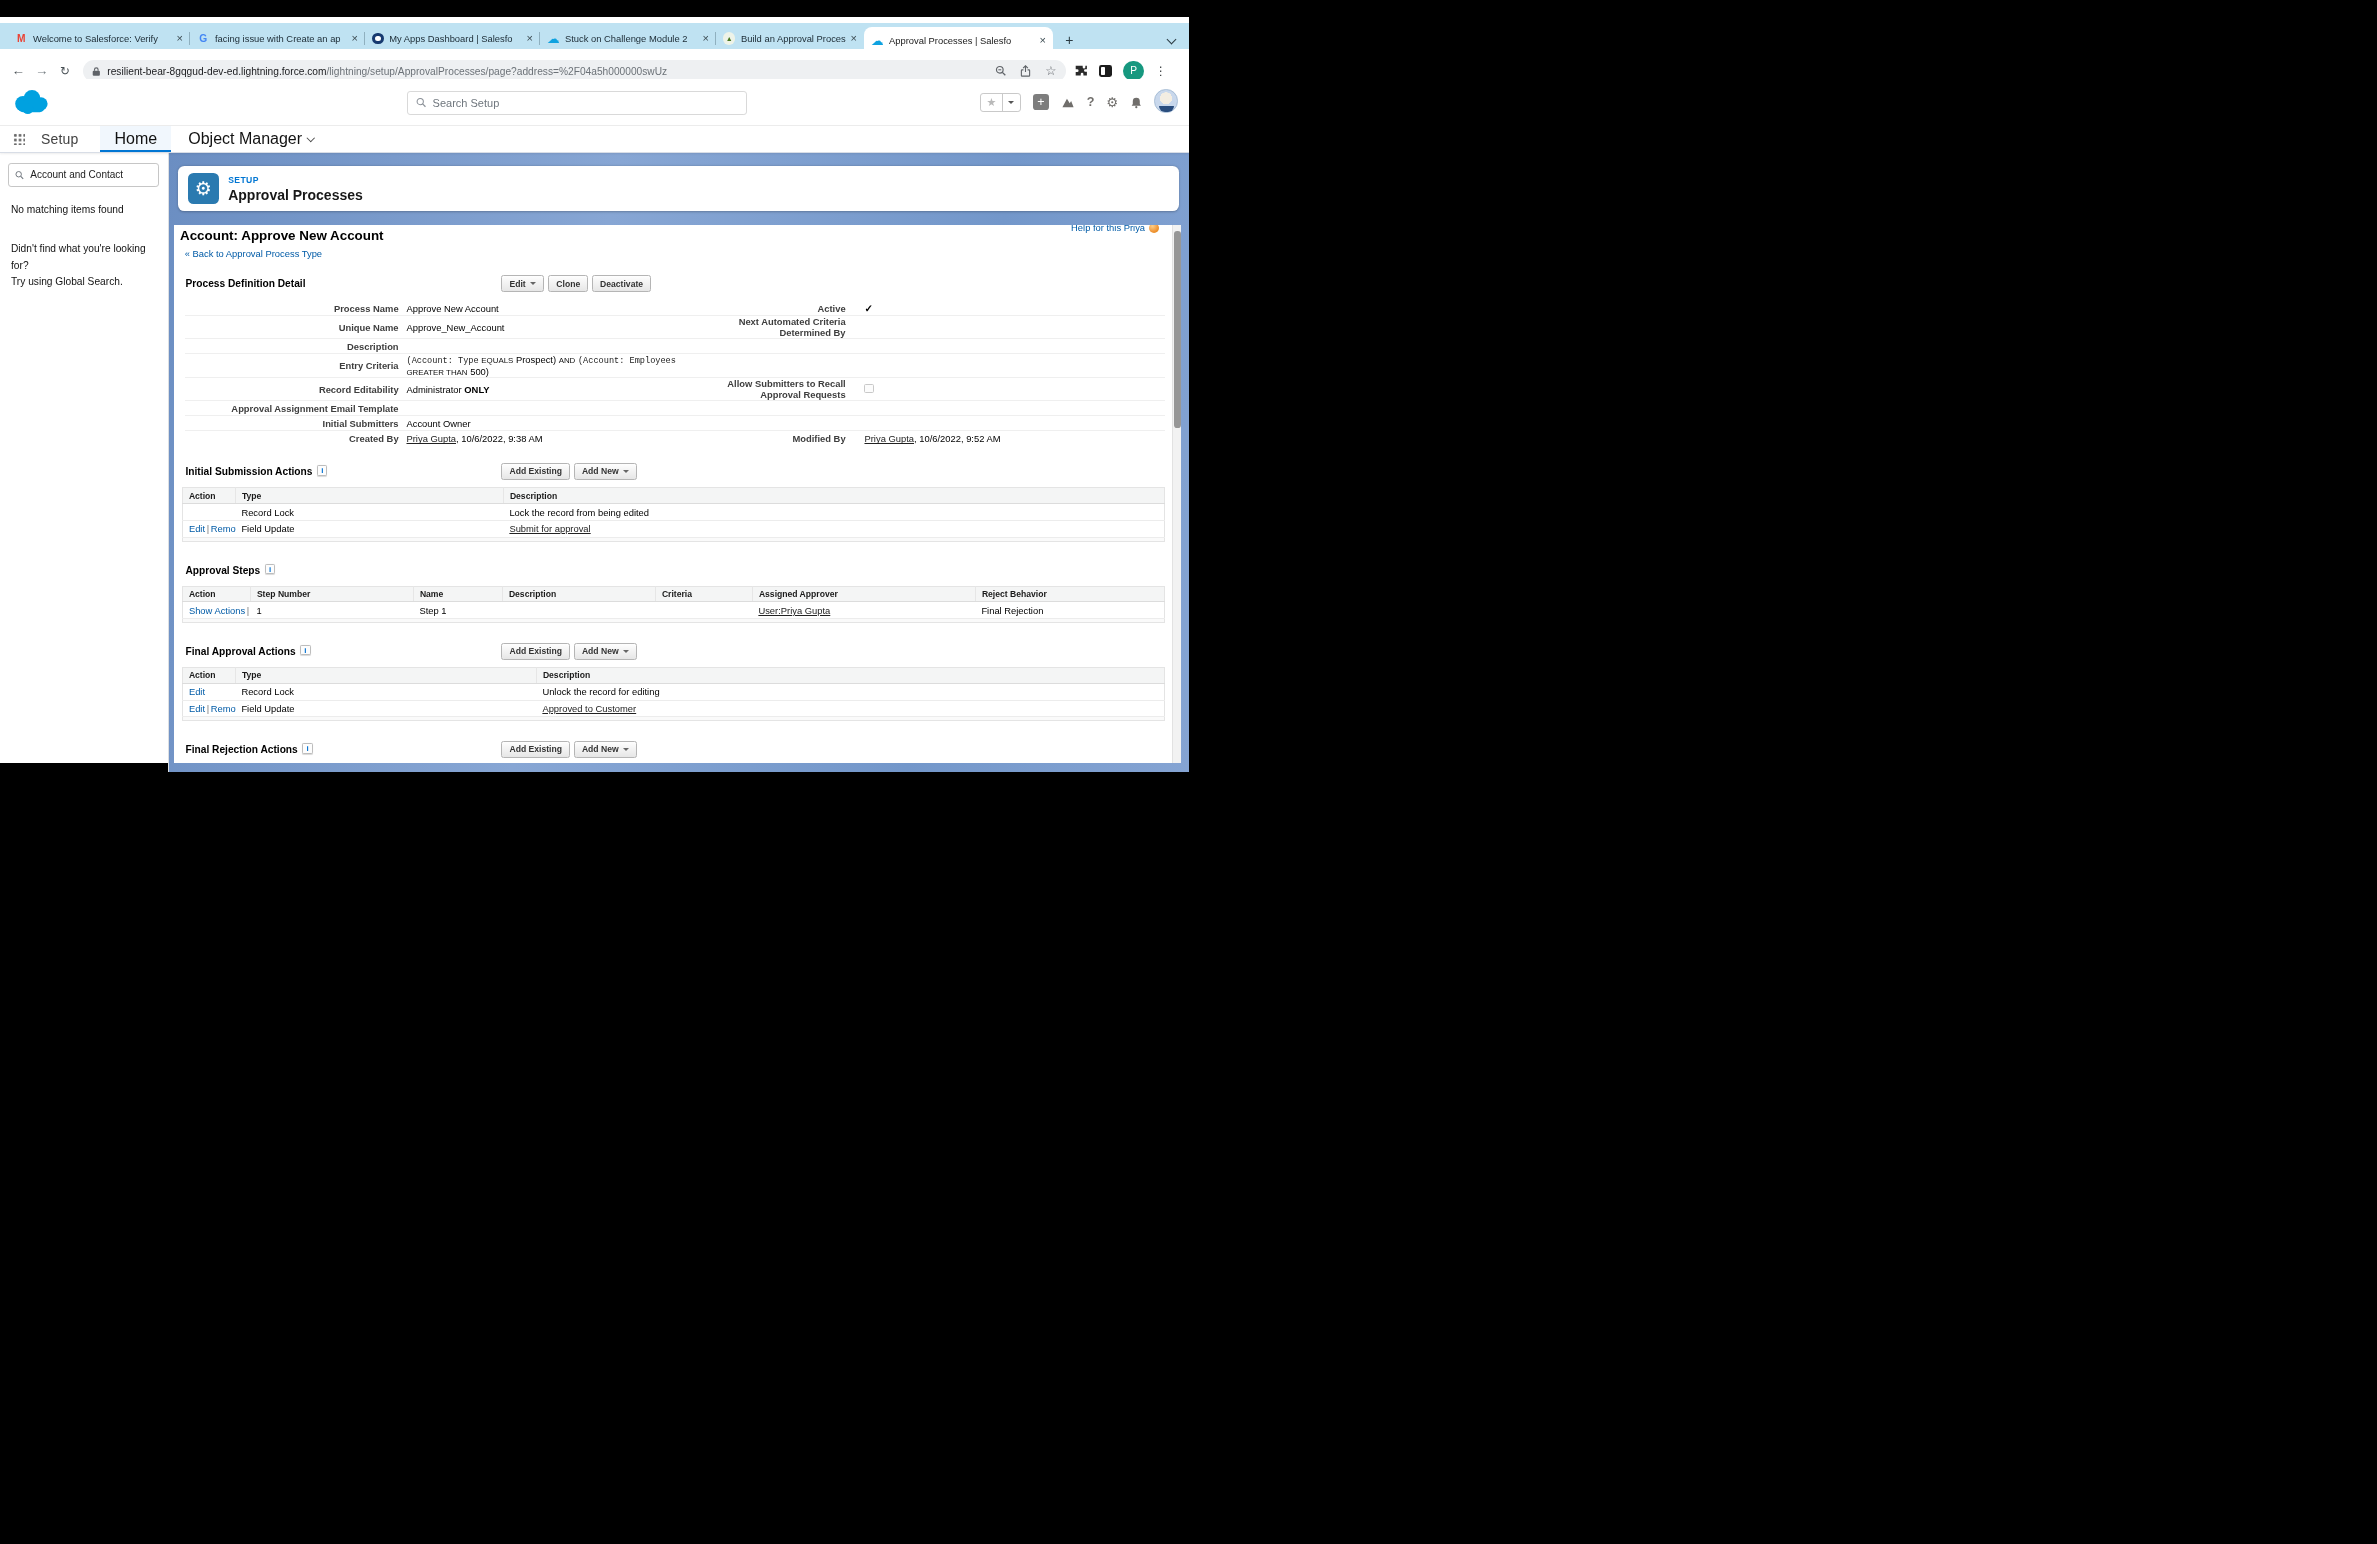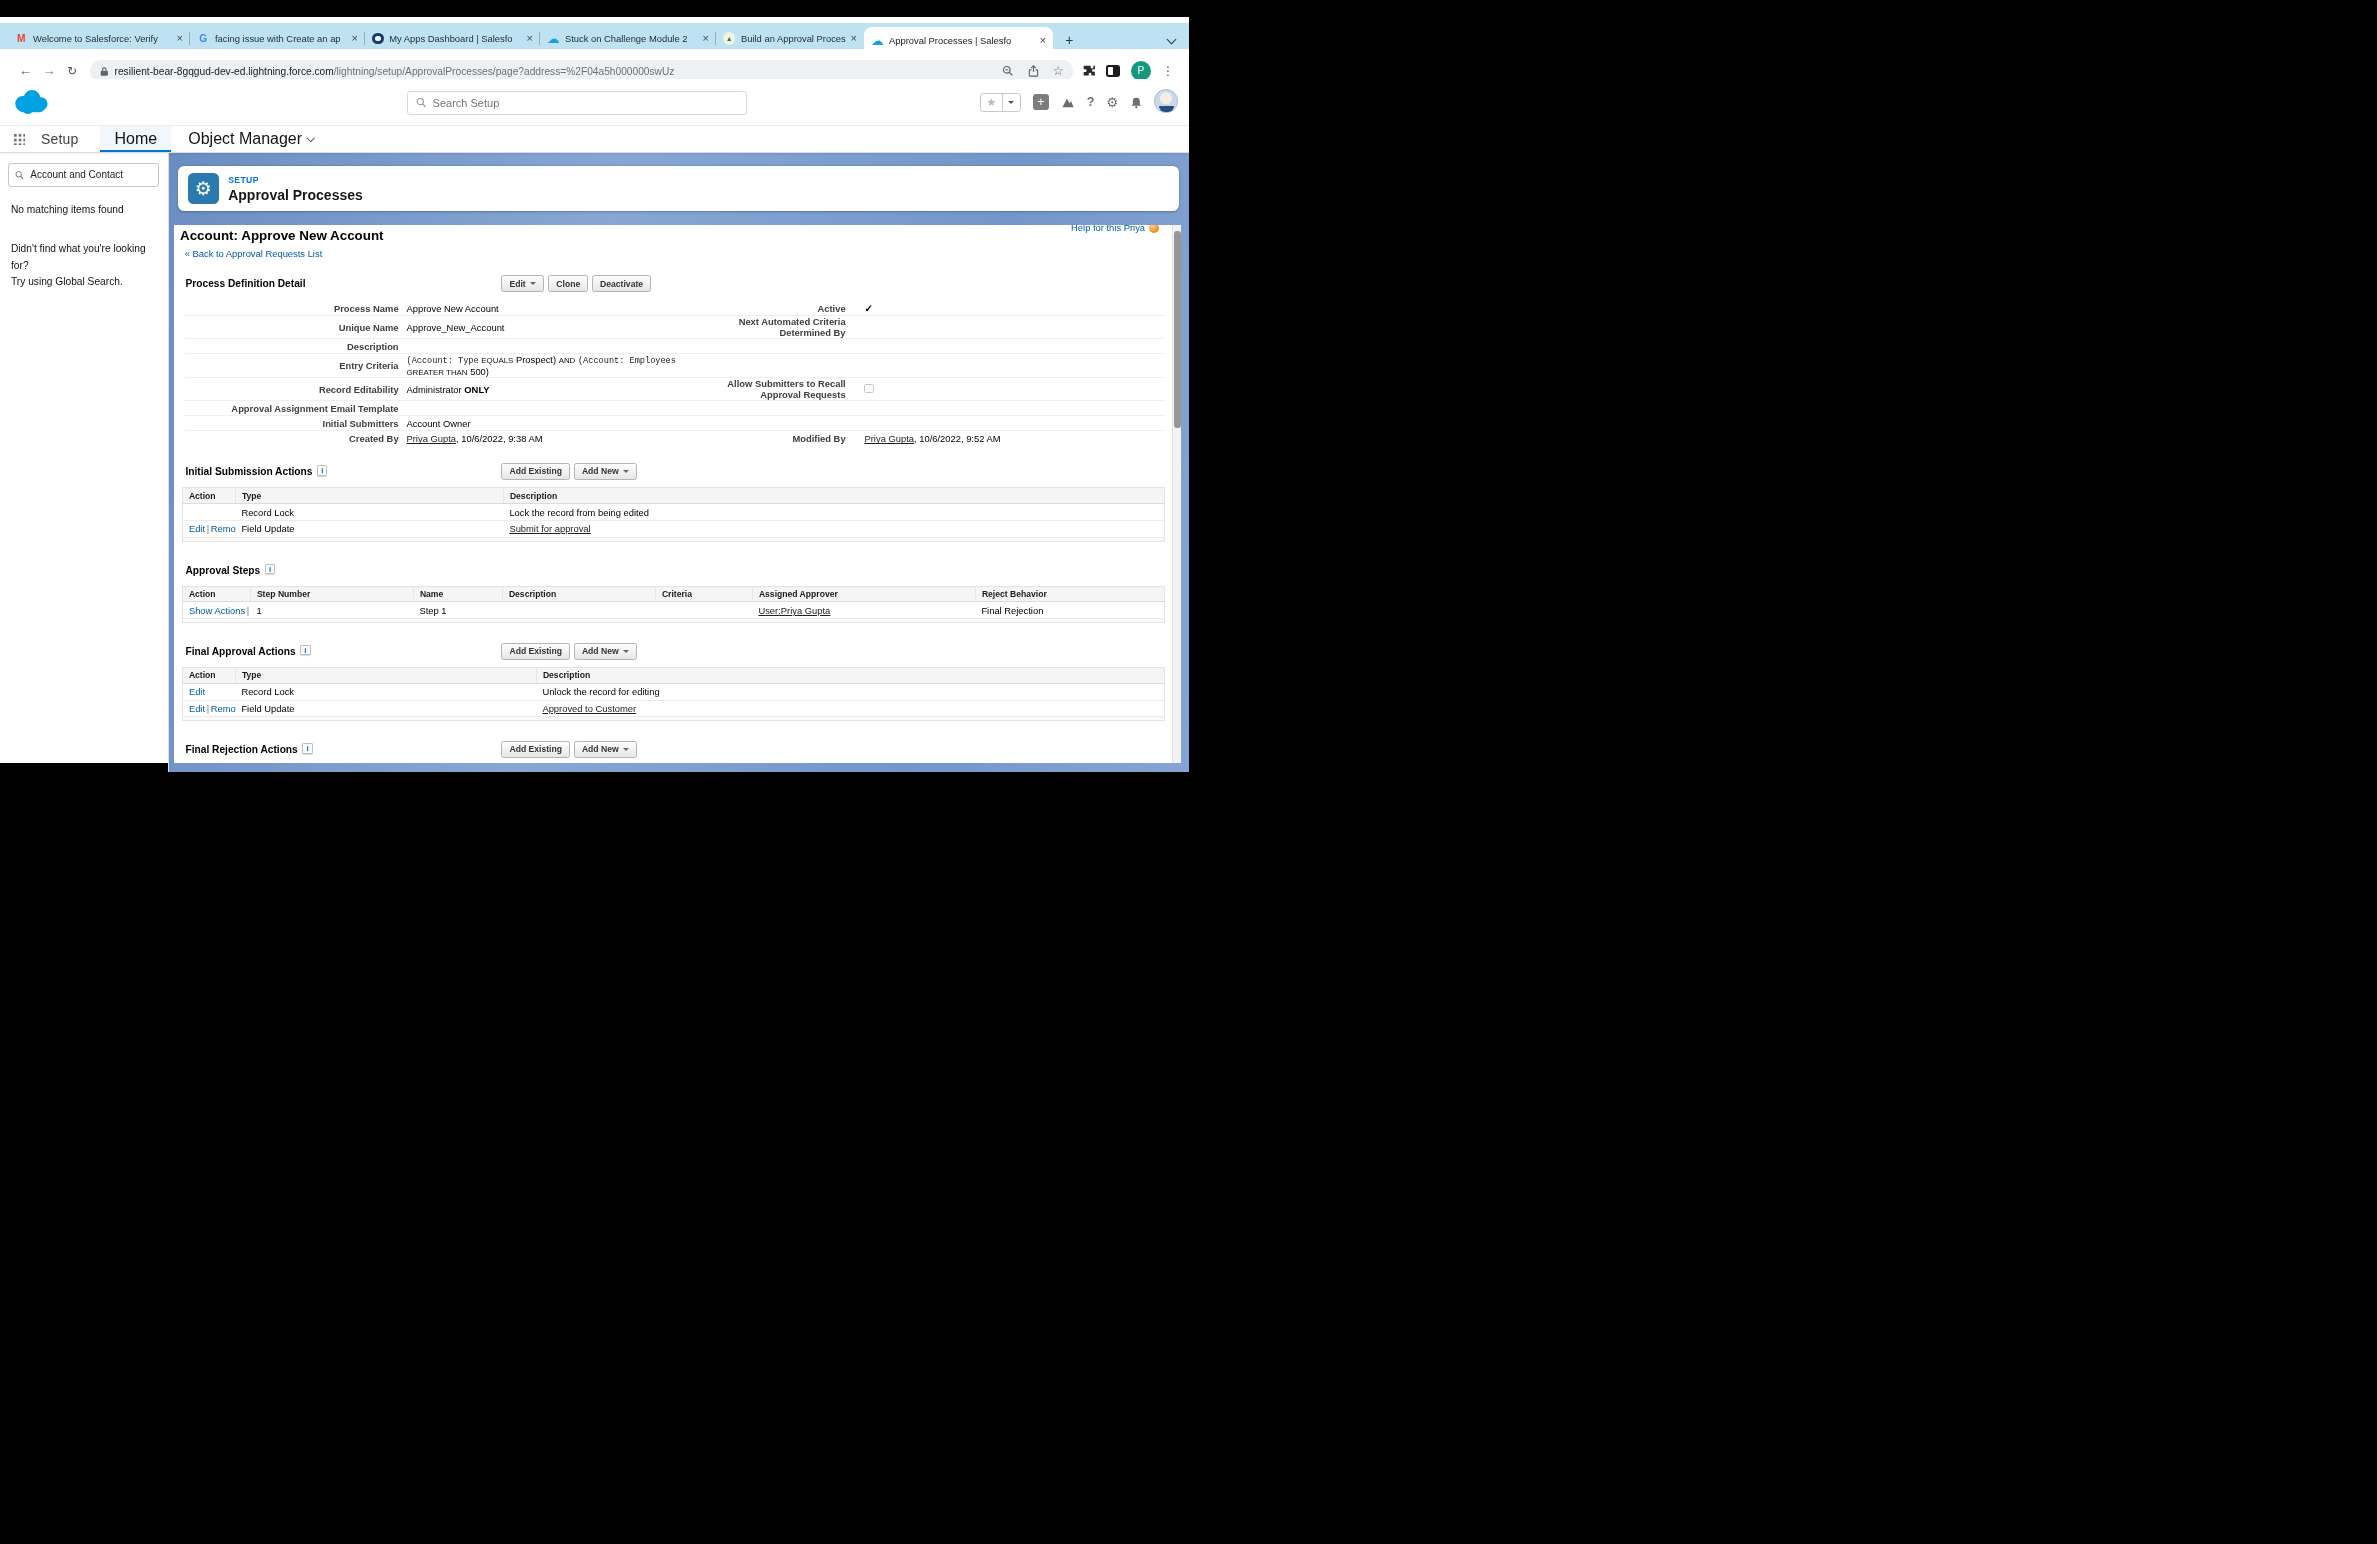--- a/index.html
+++ b/index.html
@@ -27,21 +27,21 @@
   .ticon.trail { background:#eef3e8; border-radius:50%; }
   .ticon.trail::before { content:"▲"; color:#47771f; font-size:7px; }
   .newtab { width:20.4px; height:20.4px; margin:0 0 3.9px 6.3px; display:flex; align-items:center; justify-content:center;
             font-size:14px; color:#2a3a42; }
   .newtab::before { content:"+"; }
   .tabchev { position:absolute; right:14px; top:13.4px; width:7px; height:7px; border-right:1.6px solid #2a3a42;
              border-bottom:1.6px solid #2a3a42; transform:rotate(45deg); }
 
   
   .toolbar { position:absolute; left:0; top:49px; width:100%; height:45px; background:#fff;
-             display:flex; align-items:center; padding:0 7.9px; border-bottom:0.8px solid #ececec;justify-content:center; }
+             display:flex; align-items:center; padding:0 7.9px; border-bottom:0.8px solid #ececec; }
   .navbtn { width:20.4px; height:20.4px; display:flex; align-items:center; justify-content:center;
             font-size:13.4px; color:#474f54; flex:0 0 auto; margin-right:3.1px; }
   .i-back::before { content:"←"; }
   .i-fwd::before { content:"→"; color:#747c81; }
   .i-reload::before { content:"↻"; font-size:11.8px; }
   .urlbar { width:983px; height:22px; background:#eef0f2; border-radius:11px; margin-left:4.7px;
             display:flex; align-items:center; padding:0 9.4px; flex:0 0 auto; }
   .urltext { font-size:10.2px; margin-left:6.3px; white-space:nowrap; overflow:hidden; }
   .urltext .dom { color:#202124; }
   .urltext .path { color:#6c7278; }
@@ -312,21 +312,21 @@
       <span class="hc-text">
         <div class="eyebrow">SETUP</div>
         <div class="ptitle">Approval Processes</div>
       </span>
     </div>
 
     <div class="content">
       <div class="cbody">
         <div class="help-clip"><a href="#">Help for this Priya</a><span class="help-orb"></span></div>
         <div class="ctitle">Account: Approve New Account</div>
-        <a class="backlink" href="#">« Back to Approval Requests List</a>
+        <a class="backlink" href="#">« Back to Approval Process Type</a>
 
         
         <div class="sec-head" style="margin-top:19px">
           <span class="sec-title">Process Definition Detail</span>
           <span class="btns">
             <button class="cbtn">
                 <span>Edit</span>
                 <span class="caret"></span>
               </button>
             <button class="cbtn">Clone</button>

